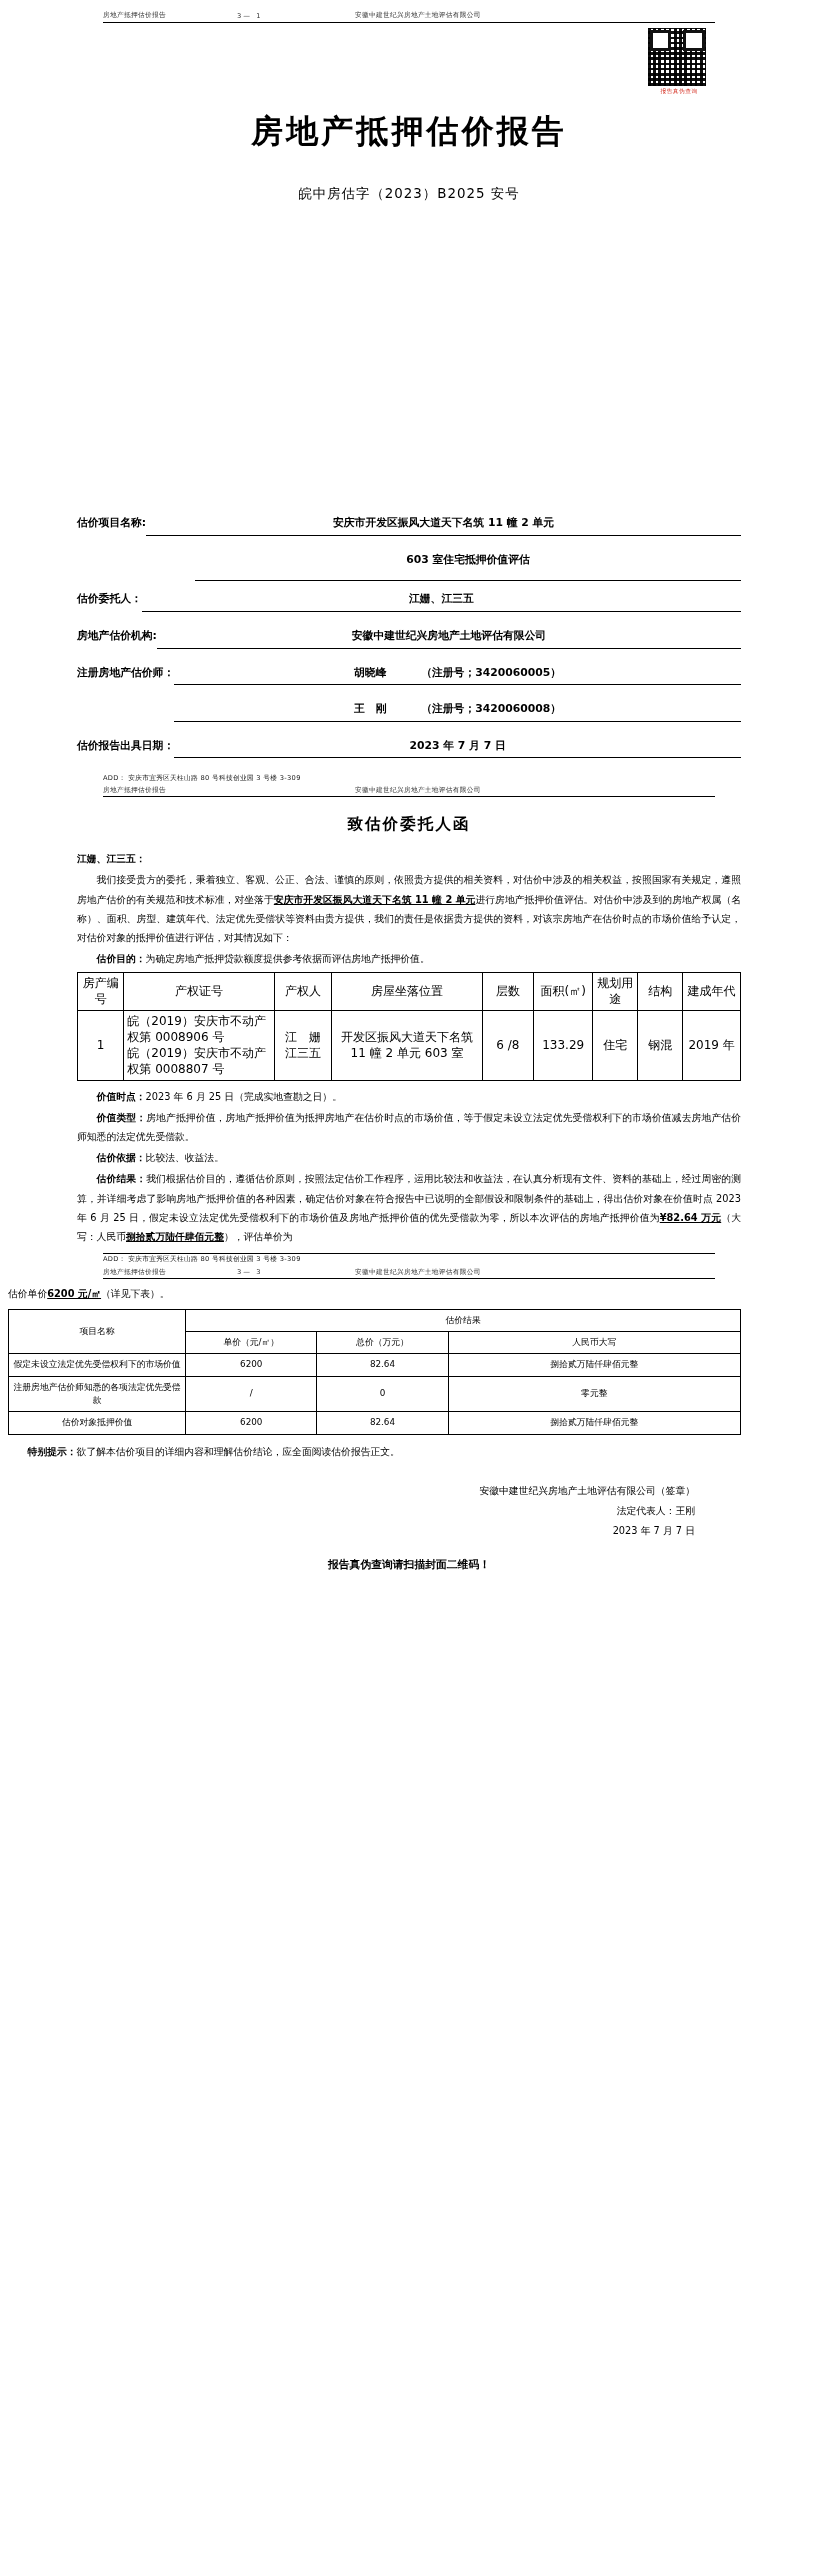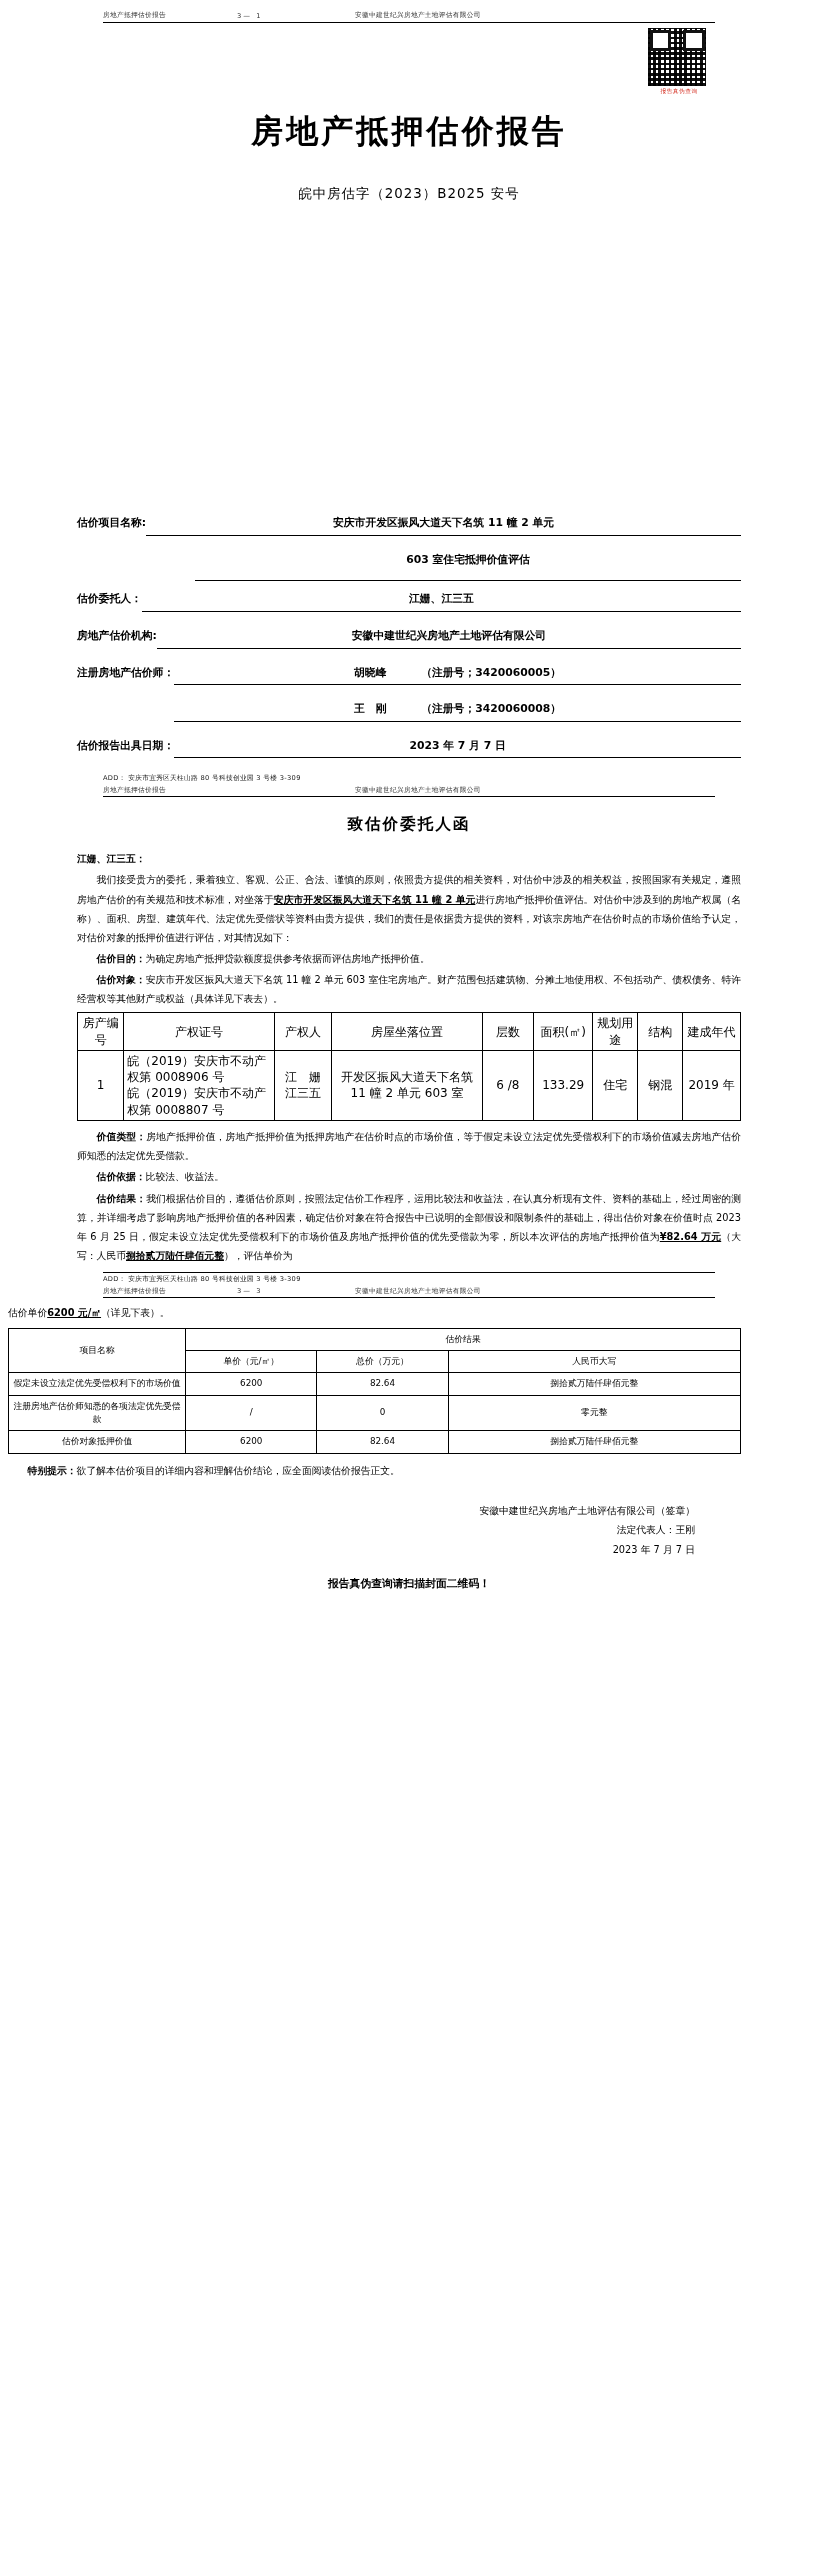--- a/index.html
+++ b/index.html
@@ -271,23 +271,20 @@
     <p class="p-none b">江姗、江三五：</p>
 
     <p class="p-indent">
       我们接受贵方的委托，秉着独立、客观、公正、合法、谨慎的原则，依照贵方提供的相关资料，对估价中涉及的相关权益，按照国家有关规定，遵照房地产估价的有关规范和技术标准，对坐落于<span class="ub">安庆市开发区振风大道天下名筑 11 幢 2 单元</span>进行房地产抵押价值评估。对估价中涉及到的房地产权属（名称）、面积、房型、建筑年代、法定优先受偿状等资料由贵方提供，我们的责任是依据贵方提供的资料，对该宗房地产在估价时点的市场价值给予认定，对估价对象的抵押价值进行评估，对其情况如下：
     </p>
 
     <p class="p-indent">
       <span class="b">估价目的：</span><span>为确定房地产抵押贷款额度提供参考依据而评估房地产抵押价值。</span>
     </p>
 
-    <p class="p-indent">
-      <span class="b">估价对象：</span><span>安庆市开发区振风大道天下名筑 11 幢 2 单元 603 室住宅房地产。财产范围包括建筑物、分摊土地使用权、不包括动产、债权债务、特许经营权等其他财产或权益（具体详见下表去）。</span>
-    </p>
 
     <table class="tbl">
       <thead>
         <tr>
           <th style="width:32px;">房产编号</th>
           <th style="width:113px;">产权证号</th>
           <th style="width:41px;">产权人</th>
           <th style="width:113px;">房屋坐落位置</th>
           <th style="width:36px;">层数</th>
           <th style="width:41px;">面积(㎡)</th>
@@ -306,20 +303,23 @@
           <td>开发区振风大道天下名筑 11 幢 2 单元 603 室</td>
           <td>6 /8</td>
           <td>133.29</td>
           <td>住宅</td>
           <td>钢混</td>
           <td>2019 年</td>
         </tr>
       </tbody>
     </table>
 
+    <p class="p-indent">
+      <span class="b">价值时点：</span><span>2023 年 6 月 25 日（完成实地查勘之日）。</span>
+    </p>
 
     <p class="p-indent">
       <span class="b">价值类型：</span><span>房地产抵押价值，房地产抵押价值为抵押房地产在估价时点的市场价值，等于假定未设立法定优先受偿权利下的市场价值减去房地产估价师知悉的法定优先受偿款。</span>
     </p>
 
     <p class="p-indent">
       <span class="b">估价依据：</span><span>比较法、收益法。</span>
     </p>
 
     <p class="p-indent">

